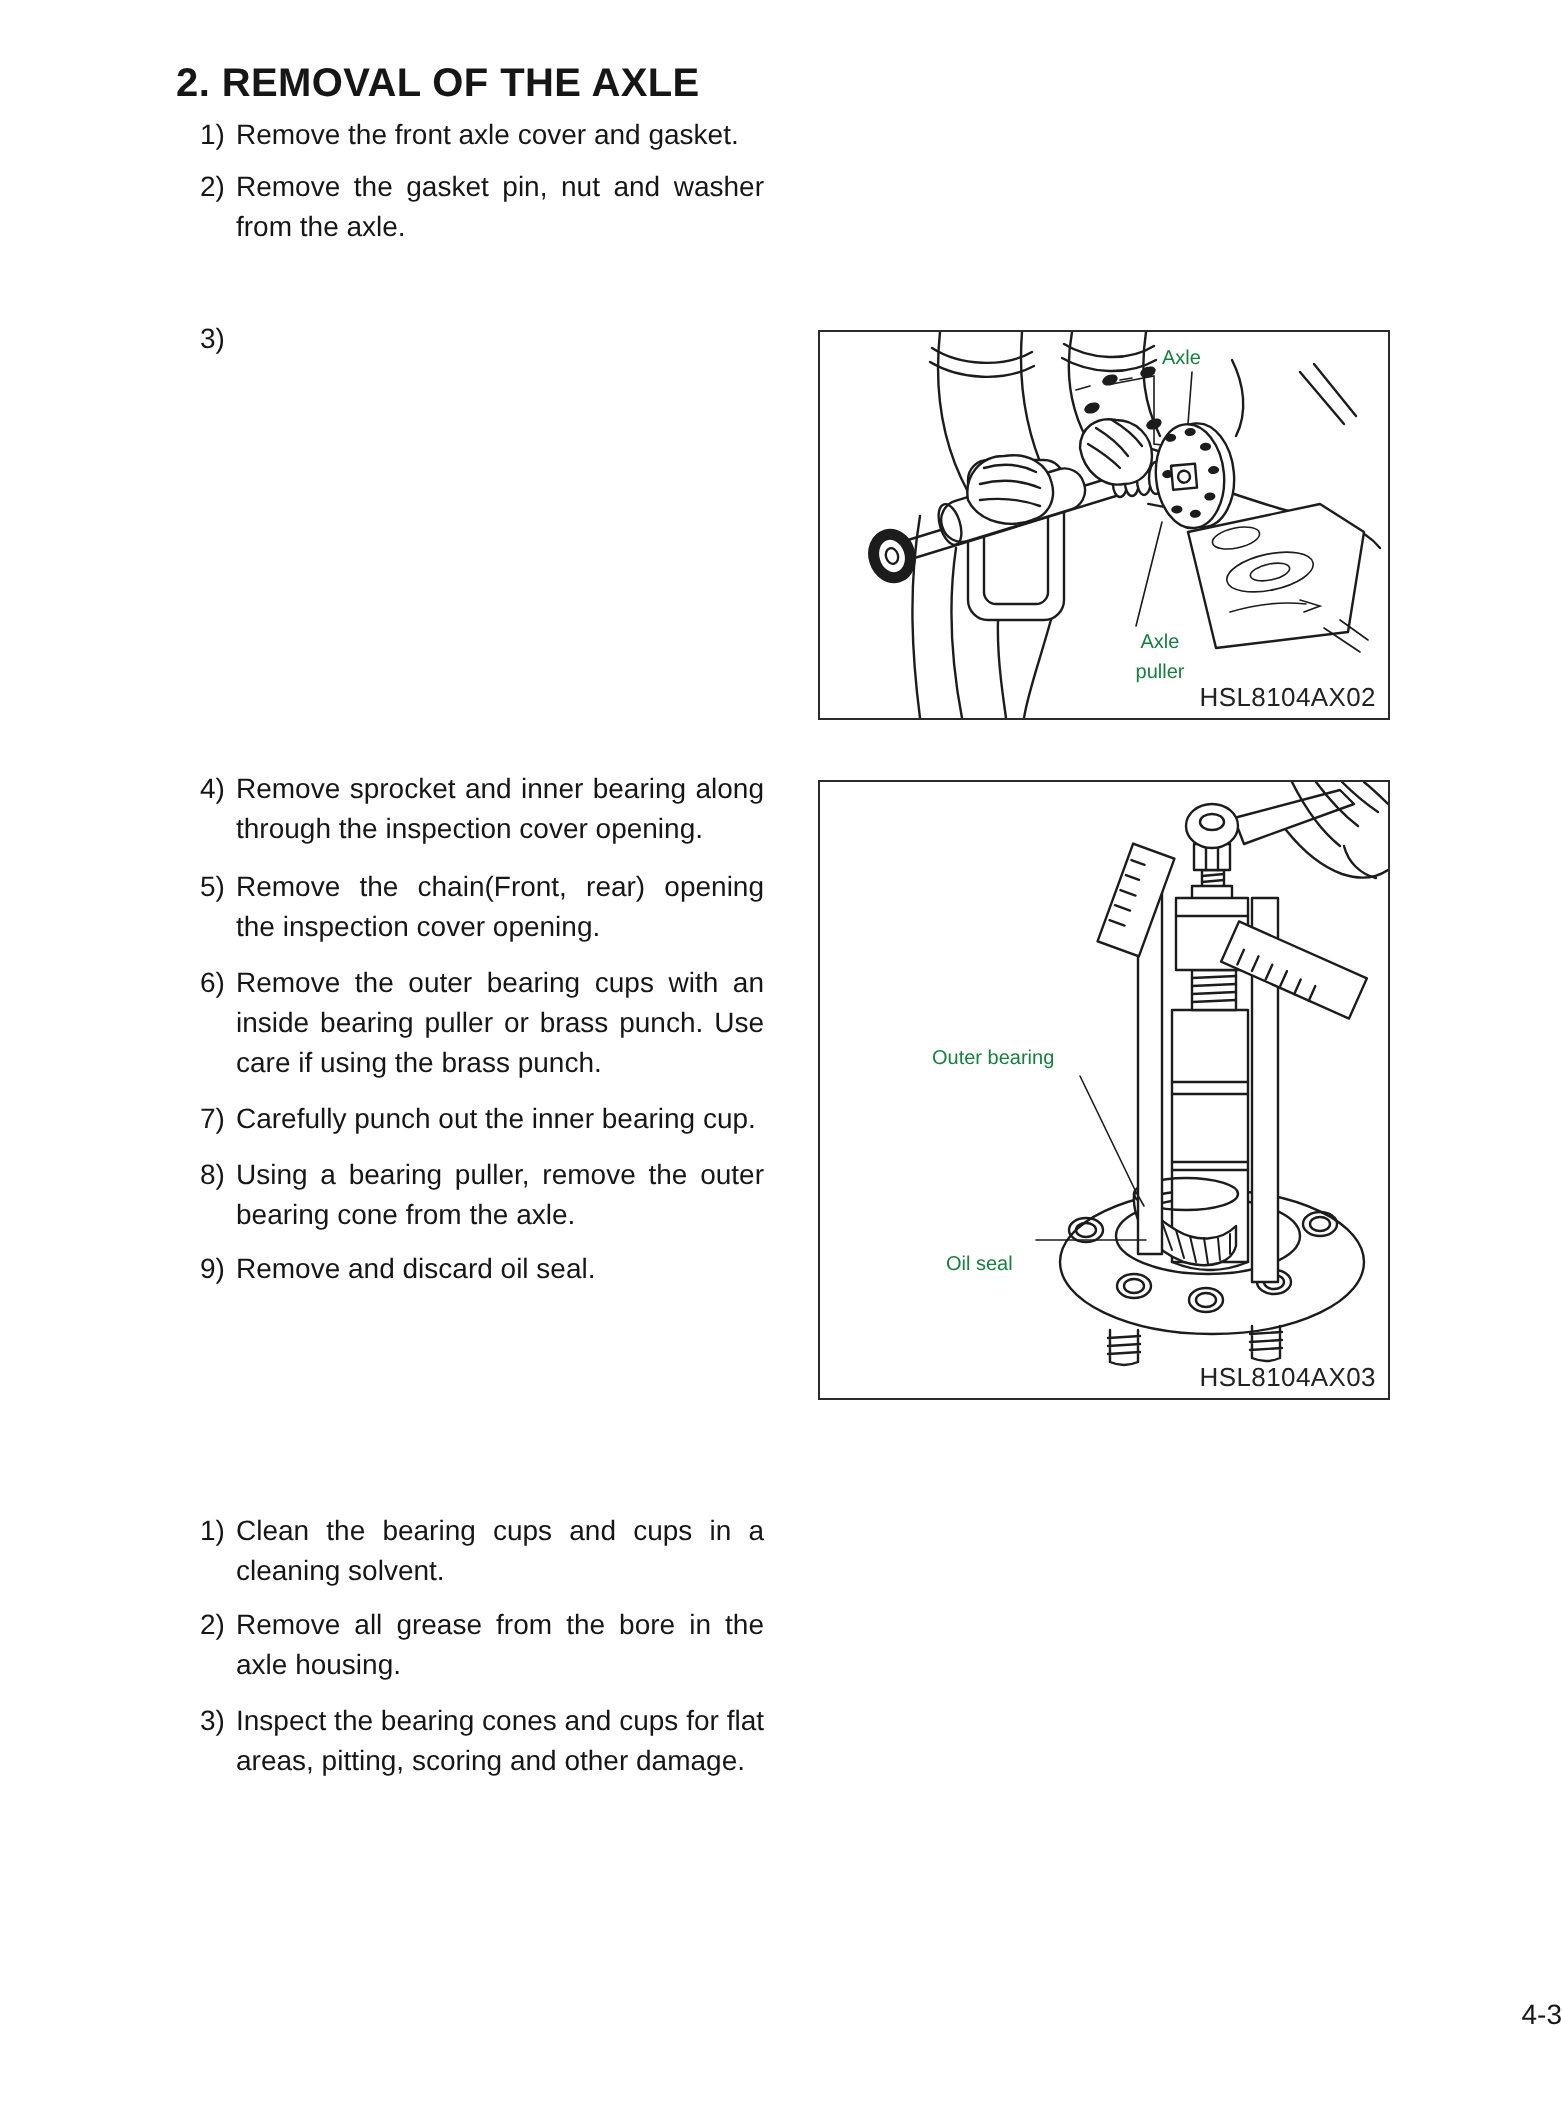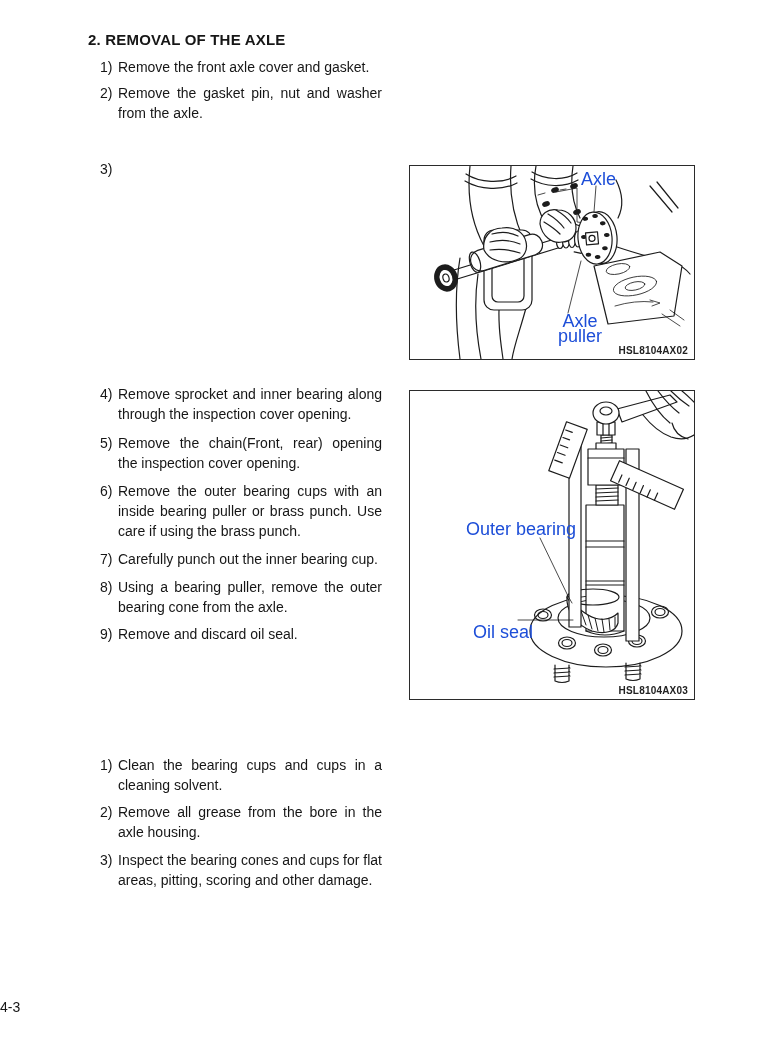--- a/index.html
+++ b/index.html
@@ -1,28 +1,28 @@
 <!DOCTYPE html>
 <html><head>
 <meta charset="utf-8">
 <style>
   html,body{margin:0;padding:0;background:#e8e8e8}
   .page{position:relative;width:781px;height:1059px;background:#fff;margin:0 auto;
         font-family:"Liberation Sans","DejaVu Sans",sans-serif;color:#161616;overflow:hidden}
-  .sec-title{position:absolute;left:88px;font-size:15px;font-weight:700;letter-spacing:.2px;white-space:nowrap}
+  .sec-title{position:absolute;left:88px;font-size:20px;font-weight:700;letter-spacing:.2px;white-space:nowrap}
   .li{position:absolute;left:100px;width:282px;display:flex}
   .li .num{flex:0 0 18px;font-size:14px;line-height:20px}
   .li .txt{flex:1;font-size:14px;line-height:20px;text-align:justify}
   .li .txt div{text-align:justify}
   .fig{position:absolute;left:409px;width:284px;background:#fff;border:1.4px solid #2b2b2b;box-sizing:content-box}
   .fig svg{display:block}
-  .fig-label{position:absolute;font-size:18px;line-height:15px;color:#1d4ed8;white-space:nowrap}
+  .fig-label{position:absolute;font-size:10px;line-height:15px;color:#15803d;white-space:nowrap}
   .fig-label.center{text-align:center;white-space:normal}
-  .fig-code{position:absolute;right:6px;bottom:3px;font-size:10px;font-weight:700;letter-spacing:.2px;color:#222}
-  .page-num{position:absolute;left:0;top:999px;width:781px;text-align:left;font-size:14px}
+  .fig-code{position:absolute;right:6px;bottom:3px;font-size:13px;font-weight:400;letter-spacing:.2px;color:#222}
+  .page-num{position:absolute;left:0;top:999px;width:781px;text-align:right;font-size:14px}
   .s{fill:none;stroke:#1c1c1c;stroke-width:1.2;stroke-linecap:round;stroke-linejoin:round}
   .sw{fill:#fff;stroke:#1c1c1c;stroke-width:1.2;stroke-linecap:round;stroke-linejoin:round}
   .f{fill:#1c1c1c;stroke:none}
   .thin{fill:none;stroke:#1c1c1c;stroke-width:.8;stroke-linecap:round}
 </style>
 </head>
 <body>
 
 <div class="page">
 

